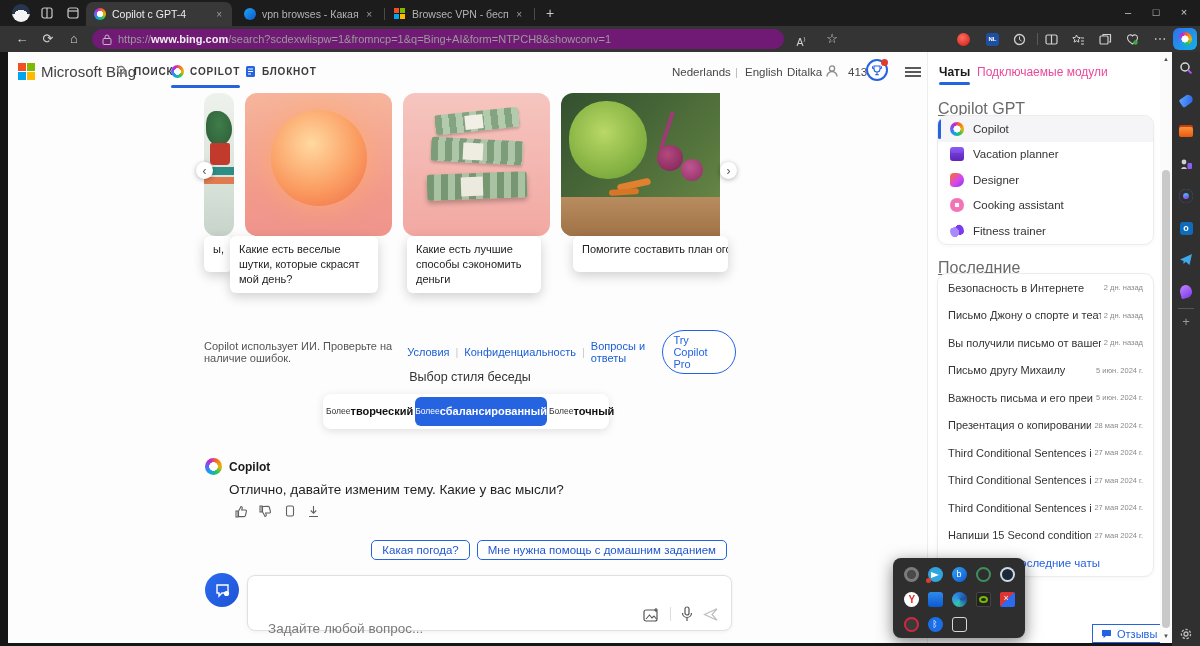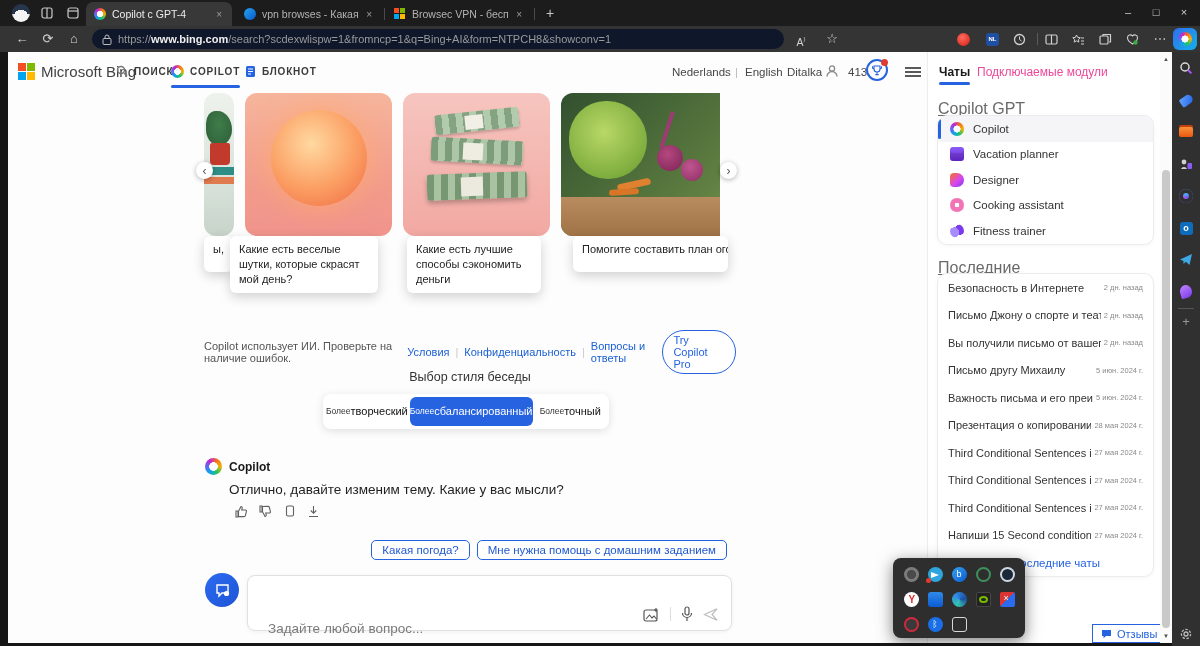--- a/index.html
+++ b/index.html
@@ -28,21 +28,21 @@
   .bingdot{border-radius:50%;background:linear-gradient(135deg,#22a5f2,#0a59c9);}
   .winlogo{display:grid;grid-template-columns:5px 5px;grid-template-rows:5px 5px;gap:1px;}
   .winlogo i{display:block;}
   .newtab{position:absolute;left:540px;top:3px;color:#c8c8c8;font-size:14px;width:20px;height:20px;
           text-align:center;line-height:20px;}
   .wctl{position:absolute;top:0;width:28px;height:24px;color:#cfcfcf;font-size:11px;
         display:flex;align-items:center;justify-content:center;}
 
   .toolbar{position:absolute;left:0;top:26px;width:1200px;height:26px;background:#343434;}
   .tbico{position:absolute;top:6px;height:14px;color:#d4d4d4;font-size:13px;line-height:14px;text-align:center;width:16px;}
-  .urlbar{position:absolute;left:92px;top:3px;width:692px;height:20px;background:#0f172a;border-radius:10px;
+  .urlbar{position:absolute;left:92px;top:3px;width:692px;height:20px;background:#701a75;border-radius:10px;
           display:flex;align-items:center;padding:0 10px;gap:6px;}
   .urlbar .u{font-size:11px;color:#9a9a9a;white-space:nowrap;overflow:hidden;}
   .urlbar .u b{color:#f0f0f0;font-weight:bold;}
   .extbadge{position:absolute;top:7px;width:13px;height:13px;border-radius:3px;}
   .copibtn{position:absolute;left:1173px;top:2px;width:24px;height:22px;border-radius:6px;
            background:linear-gradient(135deg,#2f6fed,#15b0e8);display:flex;align-items:center;justify-content:center;}
   .copibtn .copiswirl{width:14px;height:14px;}
 
   
   .page{position:absolute;left:8px;top:52px;width:1152px;height:591px;background:#fdfdfd;overflow:hidden;}
@@ -72,21 +72,21 @@
   .discl{position:absolute;left:196px;top:278px;width:532px;display:flex;align-items:center;
          justify-content:center;gap:6px;font-size:11px;color:#555;}
   .discl a{color:#1a5fd4;text-decoration:none;}
   .discl .sep{color:#c9c9c9;}
   .propill{border:1px solid #2563e0;color:#2563e0;border-radius:999px;padding:3px 10px;font-size:11px;background:#fff;}
   .styletitle{position:absolute;left:196px;top:318px;width:532px;text-align:center;font-size:12.5px;color:#333;}
   .stylebox{position:absolute;left:315px;top:342px;width:286px;height:35px;background:#fff;border-radius:8px;
             box-shadow:0 2px 8px rgba(0,0,0,.12);display:flex;padding:3px;gap:2px;}
   .styleseg{flex:1;border-radius:6px;display:flex;flex-direction:row;align-items:center;justify-content:center;line-height:1.15;}
   .styleseg .s1{font-size:8.5px;color:#333;}
-  .styleseg .s2{font-size:11px;font-weight:normal;color:#111;}
+  .styleseg .s2{font-size:11px;font-weight:bold;color:#111;}
   .styleseg.sel{background:#2663e0;}
   .styleseg.sel .s1,.styleseg.sel .s2{color:#fff;}
 
   
   .msglogo{position:absolute;left:197px;top:406px;width:17px;height:17px;}
   .msgname{position:absolute;left:221px;top:408px;font-size:12px;font-weight:bold;color:#1a1a1a;}
   .msgtext{position:absolute;left:221px;top:430px;font-size:13.5px;color:#1f1f1f;}
   .msgacts{position:absolute;left:226px;top:452px;display:flex;gap:9px;}
   .msgacts svg{display:block;}
 

